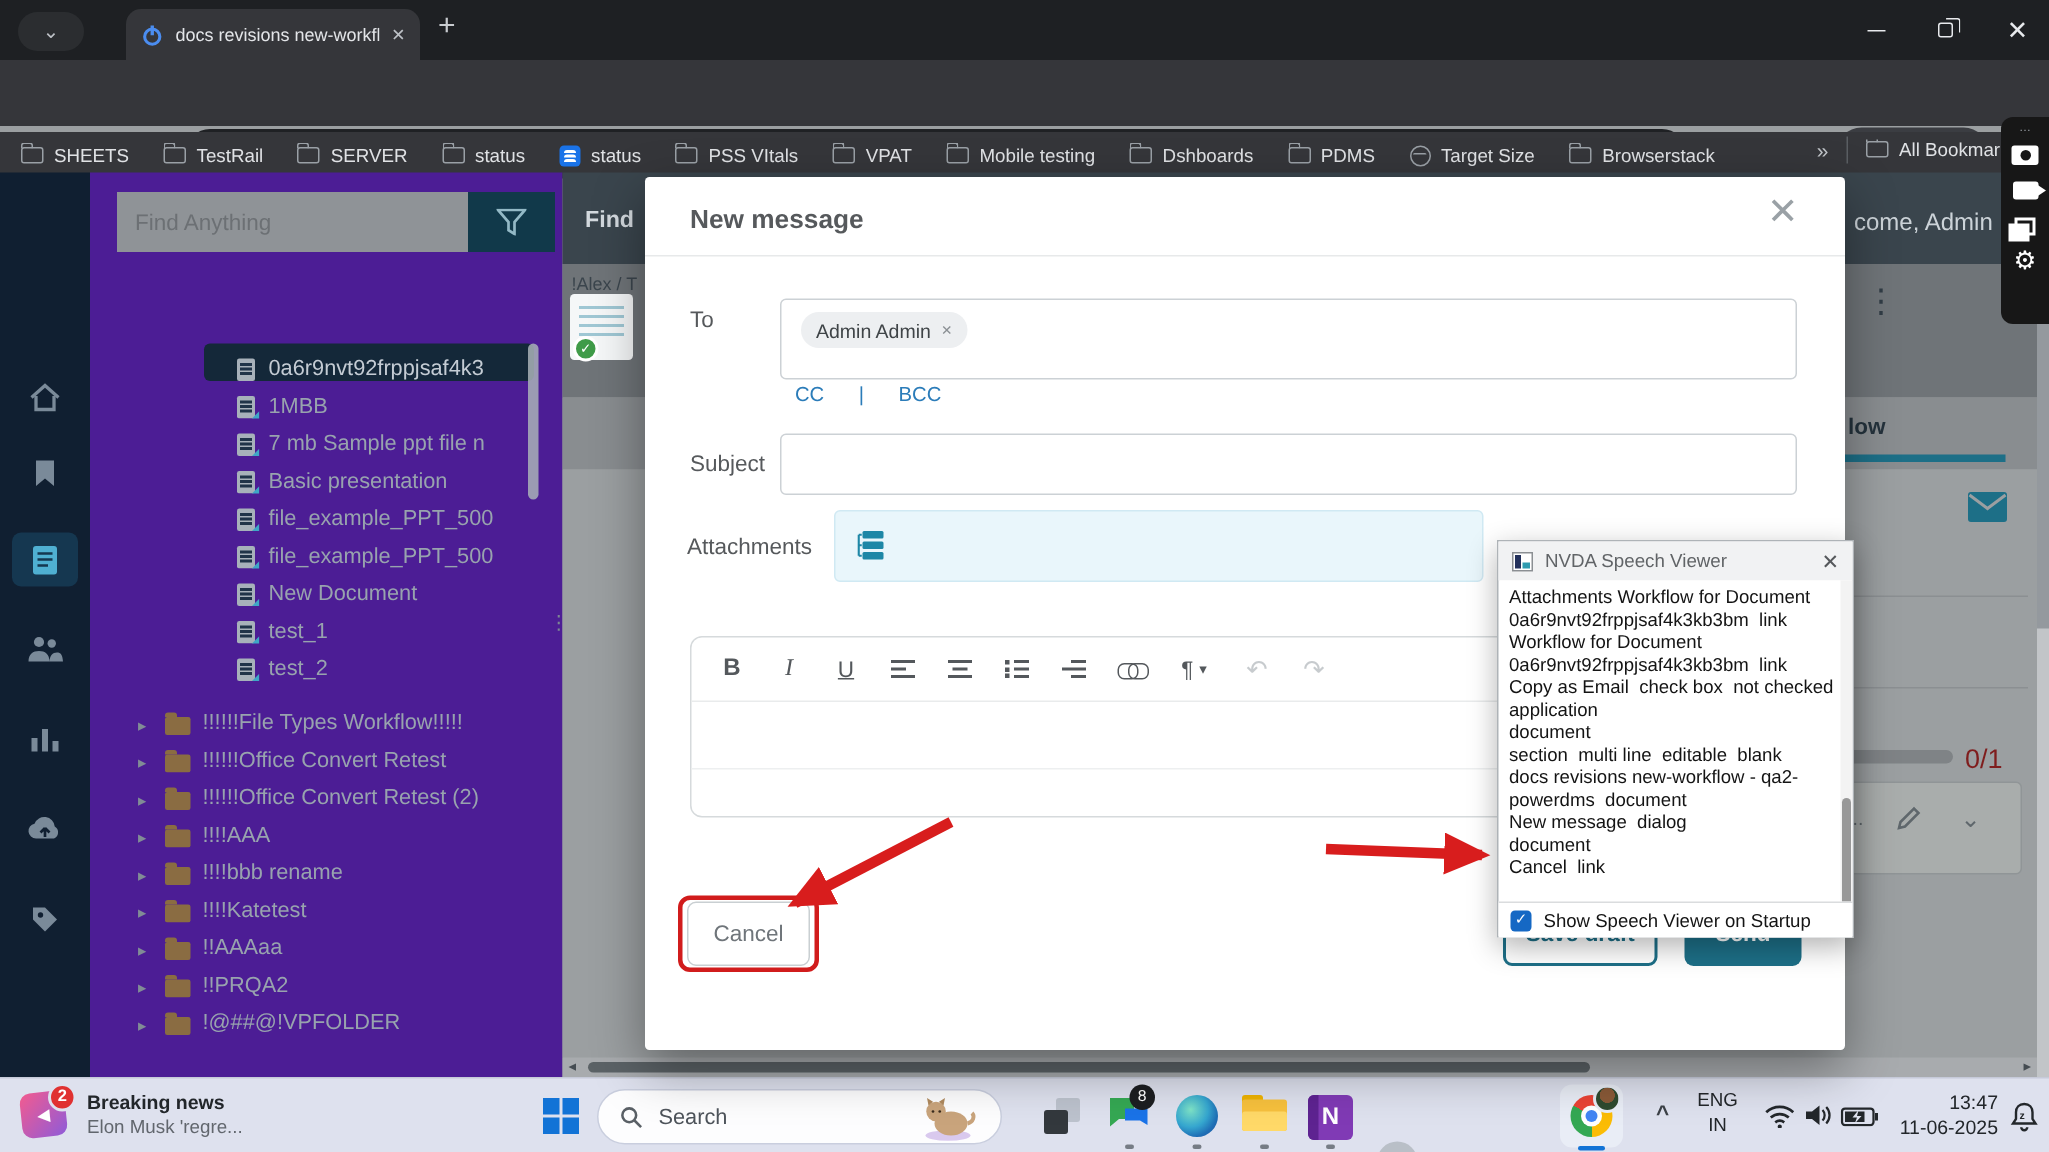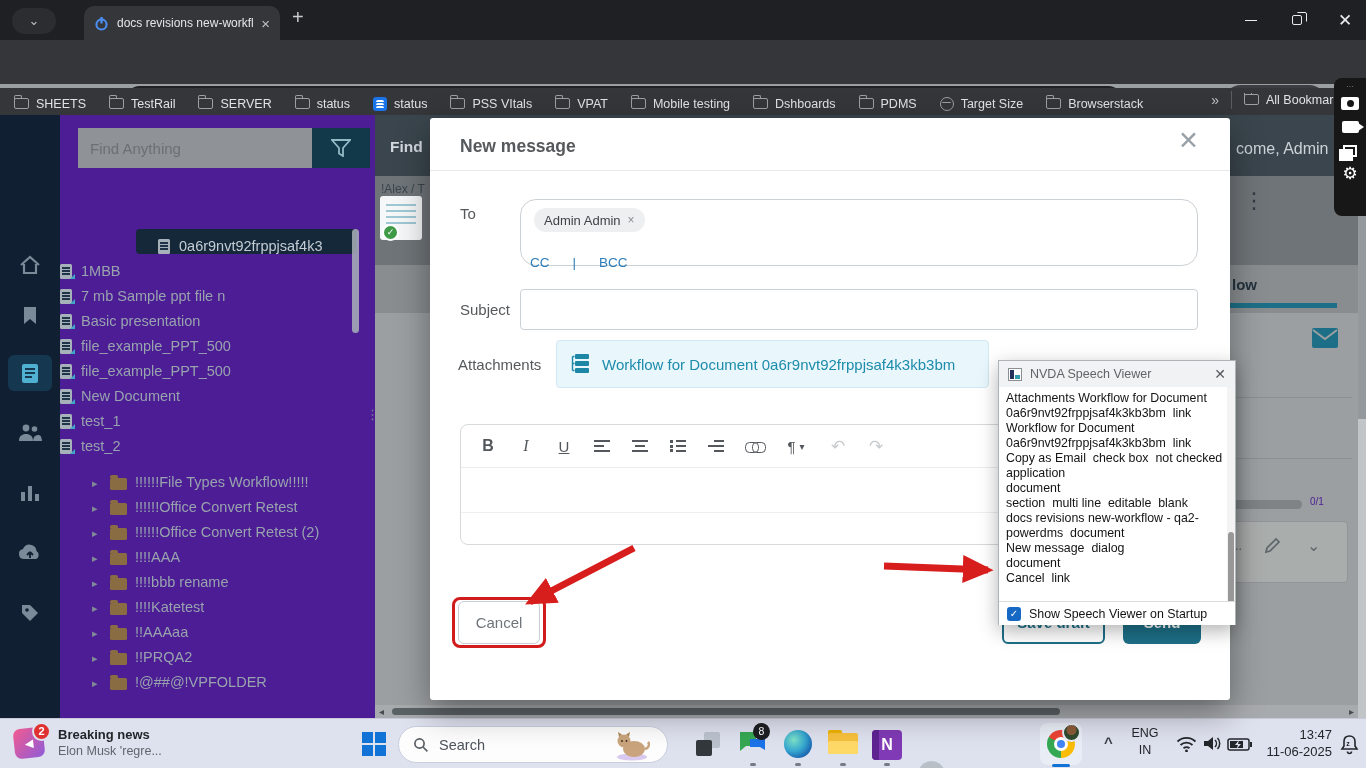--- a/index.html
+++ b/index.html
@@ -67,21 +67,21 @@
   .findbox{position:absolute;left:18px;top:13px;width:234px;height:40px;background:#8f9397;border:none;
     padding:0 12px;font-size:15px;color:#2e3338;font-family:"Liberation Sans",sans-serif}
   .findbox::placeholder{color:#6c7074;opacity:1}
   .filterbtn{position:absolute;left:252px;top:13px;width:58px;height:40px;background:#11394a;
     display:flex;align-items:center;justify-content:center}
   .advrow{position:absolute;left:18px;top:62px;width:290px;height:22px;color:#c6cdd3;font-size:15px;display:flex;align-items:center;gap:8px}
   .unpin{position:absolute;right:6px;top:0;display:flex;align-items:center;gap:4px;color:#b3bbc2;font-weight:bold;font-size:14.5px}
   .tree{position:absolute;left:0;top:114px;width:315px}
   .trow{position:relative;height:25px;display:flex;align-items:flex-end;white-space:nowrap;overflow:hidden}
   .trow .lbl{font-size:14.5px;color:#98a3ae}
-  .docrow{gap:9px}
+  .docrow{padding-left:98px;gap:9px}
   .docrow.selected{background:#142839;border-radius:4px;margin-left:76px;padding-left:22px;width:220px}
   .docrow.selected .lbl{color:#c4ccd4}
   .docico{width:12px;height:15px;background:#a7b1ba;border-radius:1.5px;position:relative;flex:0 0 auto}
   .docico:after{content:"";position:absolute;left:2px;top:3px;width:8px;height:1.5px;background:#203449;box-shadow:0 3px 0 #203449,0 6px 0 #203449}
   .docrow:not(.selected) .docico:before{content:"";position:absolute;right:-3px;bottom:-2px;width:7px;height:7px;background:#3fa7c6;clip-path:polygon(0 100%,100% 0,100% 100%)}
   .folderrow{padding-left:32px;gap:8px}
   .caret{font-size:11px;color:#818c96;width:10px}
   .foldico{width:17px;height:12px;background:#8a6c42;border-radius:1.5px;position:relative;flex:0 0 auto}
   .foldico:before{content:"";position:absolute;left:0;top:-3px;width:8px;height:3px;background:#8a6c42;border-radius:2px 2px 0 0}
   .sidescroll{position:absolute;left:292px;top:114px;width:7px;height:104px;background:#a9b1b8;border-radius:4px;opacity:.85}
@@ -97,38 +97,38 @@
   .docthumb:before{content:"";position:absolute;left:6px;top:8px;width:30px;height:2px;background:#9fc7d4;box-shadow:0 6px 0 #9fc7d4,0 12px 0 #9fc7d4,0 18px 0 #9fc7d4}
   .greenchk{position:absolute;left:2px;top:28px;width:17px;height:17px;border-radius:50%;background:#3f9b48;
     border:2px solid #fff;color:#fff;font-size:9px;text-align:center;line-height:13px}
   .dots3{position:absolute;left:868px;top:12px;color:#313c45;font-size:22px}
   .bodyB{position:absolute;left:375px;top:265px;width:983px;height:48px;background:#898d90}
   .wftab{position:absolute;left:857px;top:11px;color:#24323c;font-size:15px;font-weight:bold}
   .wfline{position:absolute;left:855px;top:38px;width:107px;height:5px;background:#1d6f87}
   .bodyC{position:absolute;left:375px;top:313px;width:983px;height:392px;background:#9b9fa1}
   .hline{position:absolute;left:855px;width:122px;height:1px;background:#8b8f92}
   .pbar{position:absolute;left:853px;top:187px;width:74px;height:9px;border-radius:5px;background:#7f8386}
-  .ptext{position:absolute;left:935px;top:183px;font-size:10px;color:#4c1d95}
+  .ptext{position:absolute;left:935px;top:183px;font-size:18px;color:#7f1d1d}
   .bgcard{position:absolute;left:849px;top:208px;width:124px;height:62px;background:#a9adac;border:1px solid #909597;border-radius:4px}
   .bgdots{position:absolute;left:10px;top:16px;color:#5f676c;font-size:13px}
   .bgchev{position:absolute;left:82px;top:14px;color:#5f676c;font-size:16px}
   .vscroll{position:absolute;left:1358px;top:115px;width:8px;height:603px;background:#c2c5c8}
   .vthumb{position:absolute;left:0;top:4px;width:8px;height:300px;background:#94999e}
   .hscroll{position:absolute;left:375px;top:705px;width:983px;height:13px;background:#a8abae}
   .harr{position:absolute;top:0;color:#454c52;font-size:10px;line-height:13px}
   .hthumb{position:absolute;left:17px;top:3px;width:668px;height:7px;border-radius:4px;background:#5b6266}
 
   
   .modal{position:absolute;left:430px;top:118px;width:800px;height:582px;background:#fff;border-radius:3px;
     box-shadow:0 12px 34px rgba(0,0,0,.38);z-index:10}
   .mtitle{position:absolute;left:30px;top:18px;font-size:17.5px;font-weight:bold;color:#56595c}
   .mclose{position:absolute;left:748px;top:8px;font-size:25px;color:#9aa1a6}
   .mhdiv{position:absolute;left:0;top:52px;width:800px;height:1px;background:#e7e9ea}
   .flabel{position:absolute;font-size:15px;color:#56595c}
-  .tobox{position:absolute;left:90px;top:81px;width:678px;height:67px;border:1px solid #ccd1d5;border-radius:16px}
+  .tobox{position:absolute;left:90px;top:81px;width:678px;height:54px;border:1px solid #ccd1d5;border-radius:4px}
   .chip{position:absolute;left:13px;top:8px;height:24px;background:#edeff1;border-radius:12px;
     display:flex;align-items:center;gap:7px;padding:0 10px;font-size:13px;color:#3f4447}
   .chipx{color:#8b9094;font-size:12px}
   .ccbcc{position:absolute;left:100px;top:137px;font-size:13.5px;color:#2b7cb9;display:flex;gap:23px}
   .subjin{position:absolute;left:90px;top:171px;width:678px;height:41px;border:1px solid #ccd1d5;border-radius:4px;background:#fff}
   .attchip{position:absolute;left:126px;top:222px;width:433px;height:48px;background:#e9f6fb;border:1px solid #d0e9f3;border-radius:4px;
     display:flex;align-items:center;gap:12px;padding:0 14px}
   .atttext{font-size:15px;color:#1d8cab;white-space:nowrap}
   .editor{position:absolute;left:30px;top:306px;width:770px;height:121px;border:1px solid #d6dadc;border-radius:8px}
   .tbrow{position:absolute;left:0;top:0;width:768px;height:43px;border-bottom:1px solid #e9ebec;
@@ -592,21 +592,20 @@
     <input class="subjin" type="text" style="">
 
     <span class="flabel" style="left:28px;top:238px">Attachments</span>
     <div class="attchip">
       <svg width="19" height="22" viewBox="0 0 19 22">
           <rect x="4" y="1" width="14" height="5" rx="1" fill="#1d87a6"></rect>
           <rect x="4" y="8" width="14" height="5" rx="1" fill="#1d87a6"></rect>
           <rect x="4" y="15" width="14" height="5" rx="1" fill="#1d87a6"></rect>
           <path d="M1.5 3.5v14M1.5 3.5h2M1.5 10.5h2M1.5 17.5h2" stroke="#1d87a6" stroke-width="1.4"></path>
         </svg>
-      <span class="atttext">Workflow for Document 0a6r9nvt92frppjsaf4k3kb3bm</span>
     </div>
 
     <div class="editor">
       <div class="tbrow">
         <div class="tbtn tb-b">B</div>
         <div class="tbtn tb-i">I</div>
         <div class="tbtn tb-u">U</div>
         <div class="tbtn">
             <i class="bars al"></i>
           </div>

